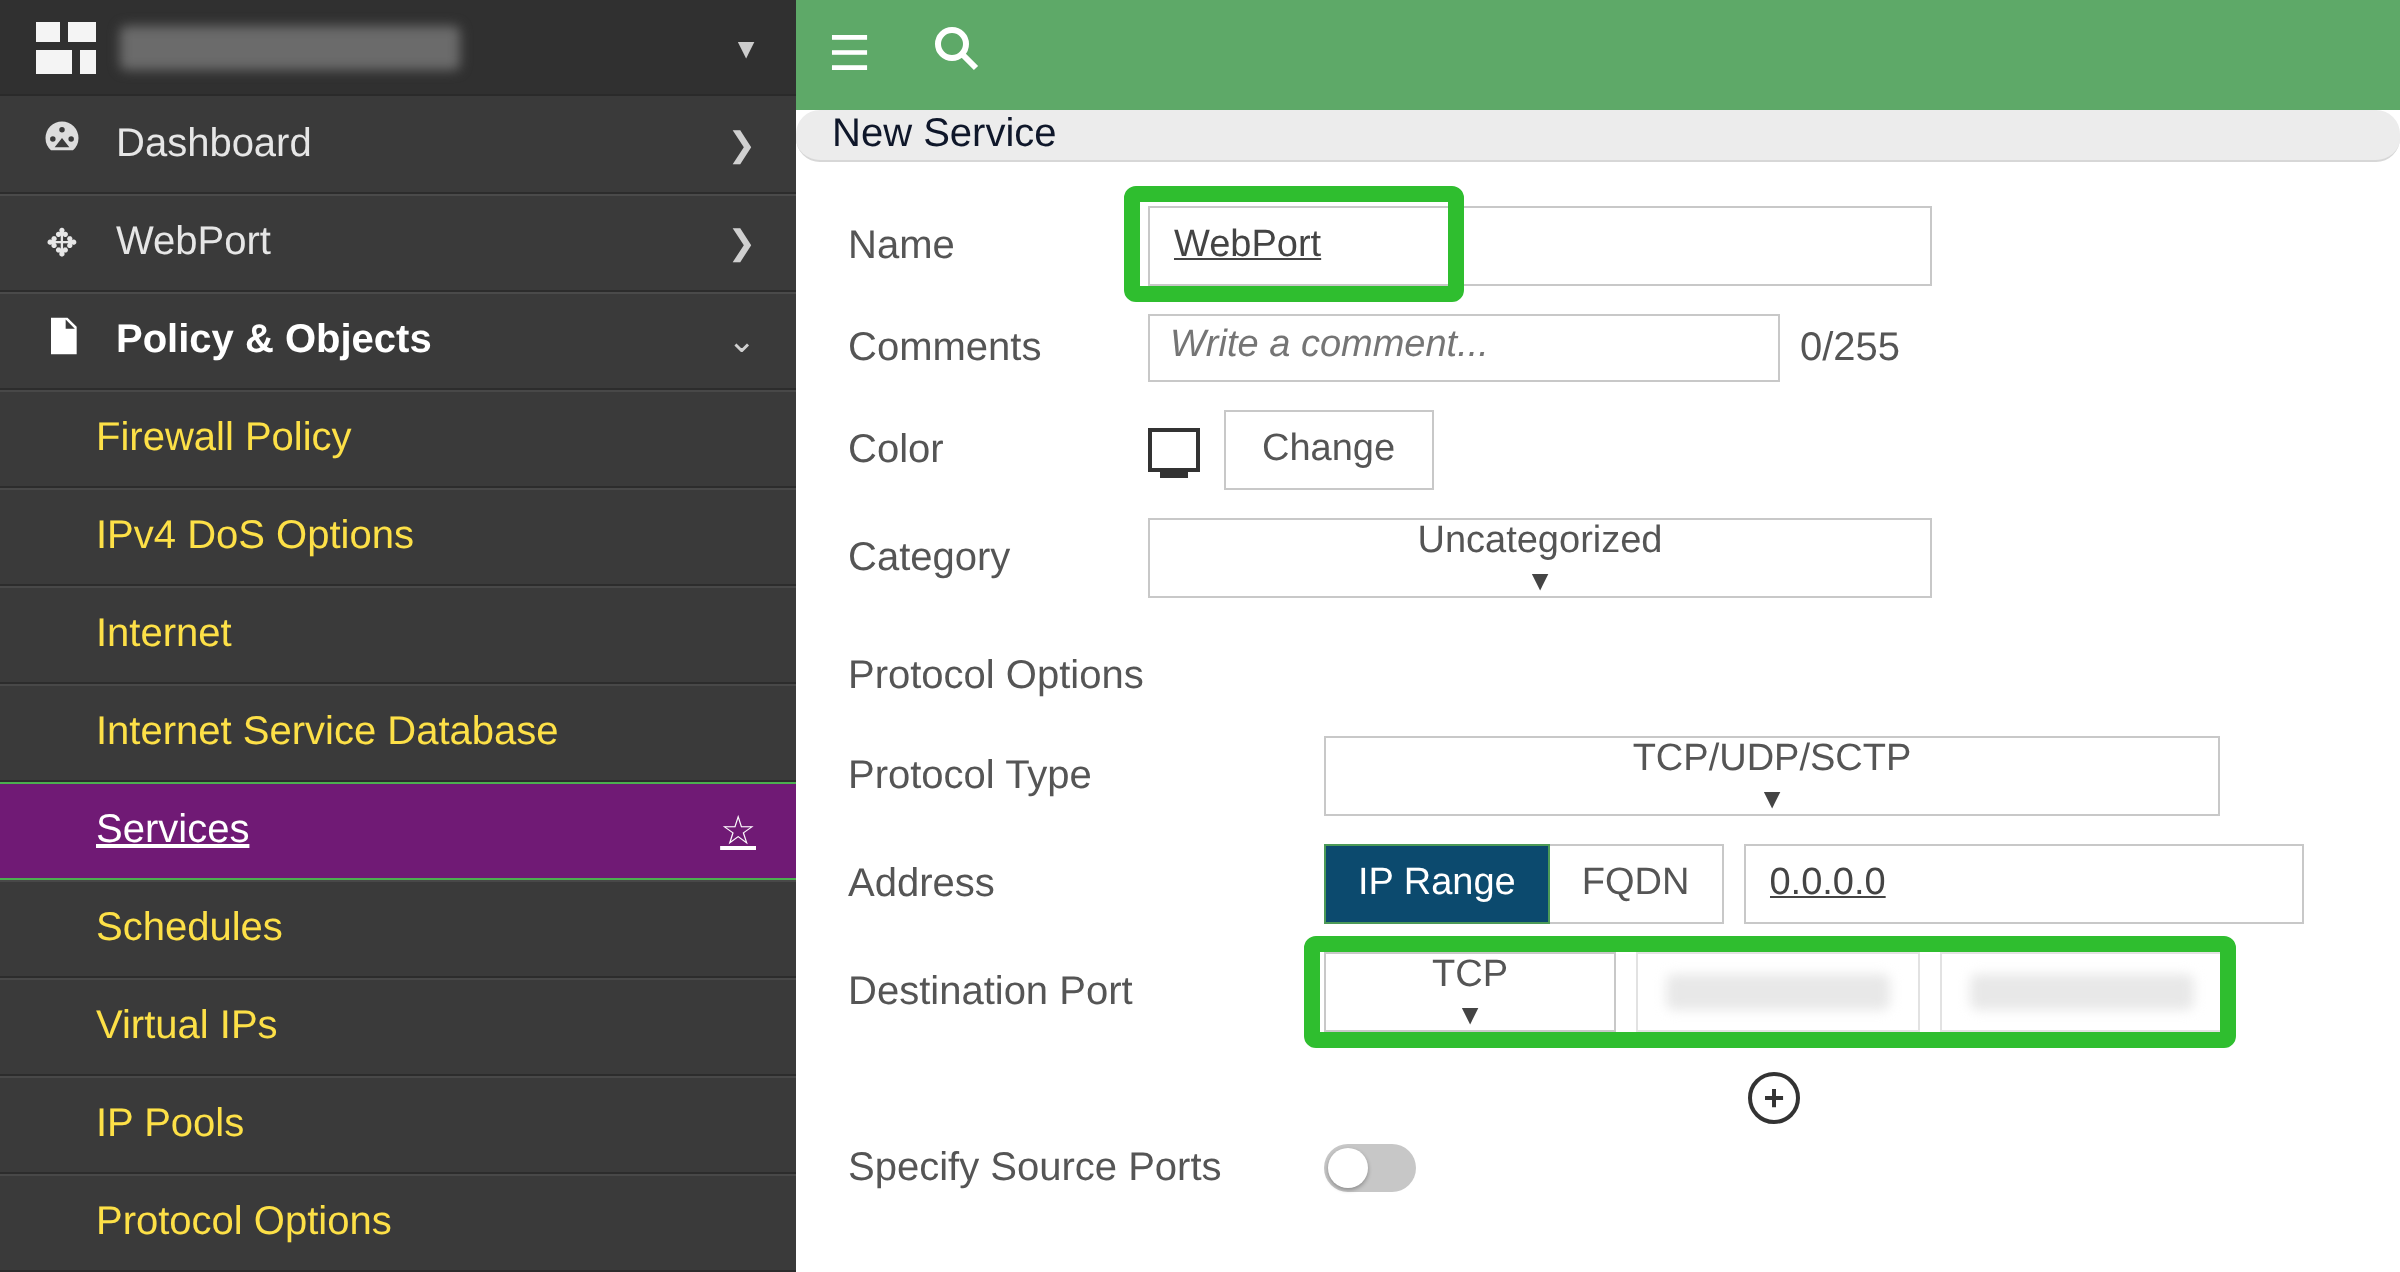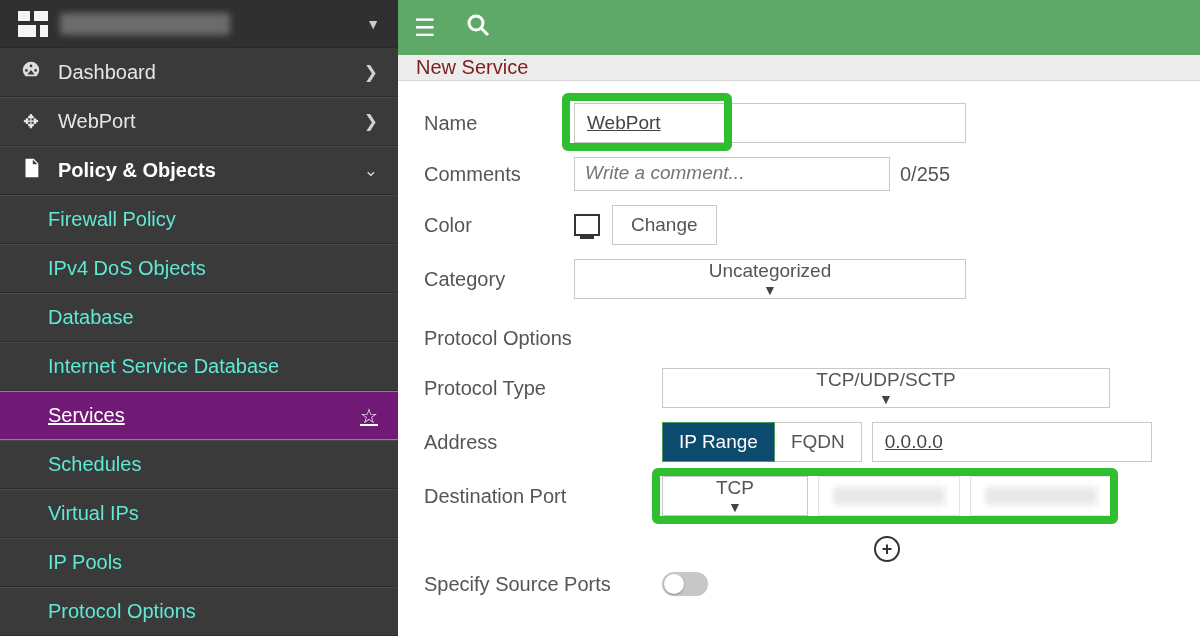--- a/index.html
+++ b/index.html
@@ -71,21 +71,21 @@
   .nav-icon { width: 26px; text-align: center; font-size: 19px; }
 
   .sub-item {
     display: flex;
     align-items: center;
     height: 49px;
     padding: 0 20px 0 48px;
     border-bottom: 1px solid #2c2c2c;
     border-top: 1px solid #484848;
     cursor: pointer;
-    color: #5eead4;
+    color: #fde047;
     font-size: 20px;
     justify-content: space-between;
   }
   .sub-item.active {
     background: #701a75;
     color: #fff;
     border-color: #4caf50;
     text-decoration: underline;
   }
   .star { font-size: 20px; }
@@ -110,21 +110,22 @@
     cursor: pointer;
   }
   .pageheader {
     height: 26px;
     background: #ececec;
     border-bottom: 1px solid #d7d7d7;
     display: flex;
     align-items: center;
     padding: 0 18px;
     font-size: 20px;
-    color: #7f1d1d;
+    color: #0f172a;
+    border-radius: 12px;
   }
   .form-area {
     padding: 22px 22px 10px 26px;
     background: #fff;
   }
   .row {
     display: flex;
     align-items: center;
     margin-bottom: 14px;
   }
@@ -292,24 +293,24 @@
           </svg>
       </span>
       <span class="label">Policy &amp; Objects</span>
       <span class="caret">⌄</span>
     </div>
 
     <div class="sub-item">
         <span>Firewall Policy</span>
       </div>
     <div class="sub-item">
-        <span>IPv4 DoS Objects</span>
-      </div>
-    <div class="sub-item">
-        <span>Database</span>
+        <span>IPv4 DoS Options</span>
+      </div>
+    <div class="sub-item">
+        <span>Internet</span>
       </div>
     <div class="sub-item">
         <span>Internet Service Database</span>
       </div>
     <div class="sub-item active">
       <span>Services</span>
       <span class="star">☆</span>
     </div>
     <div class="sub-item">
         <span>Schedules</span>

